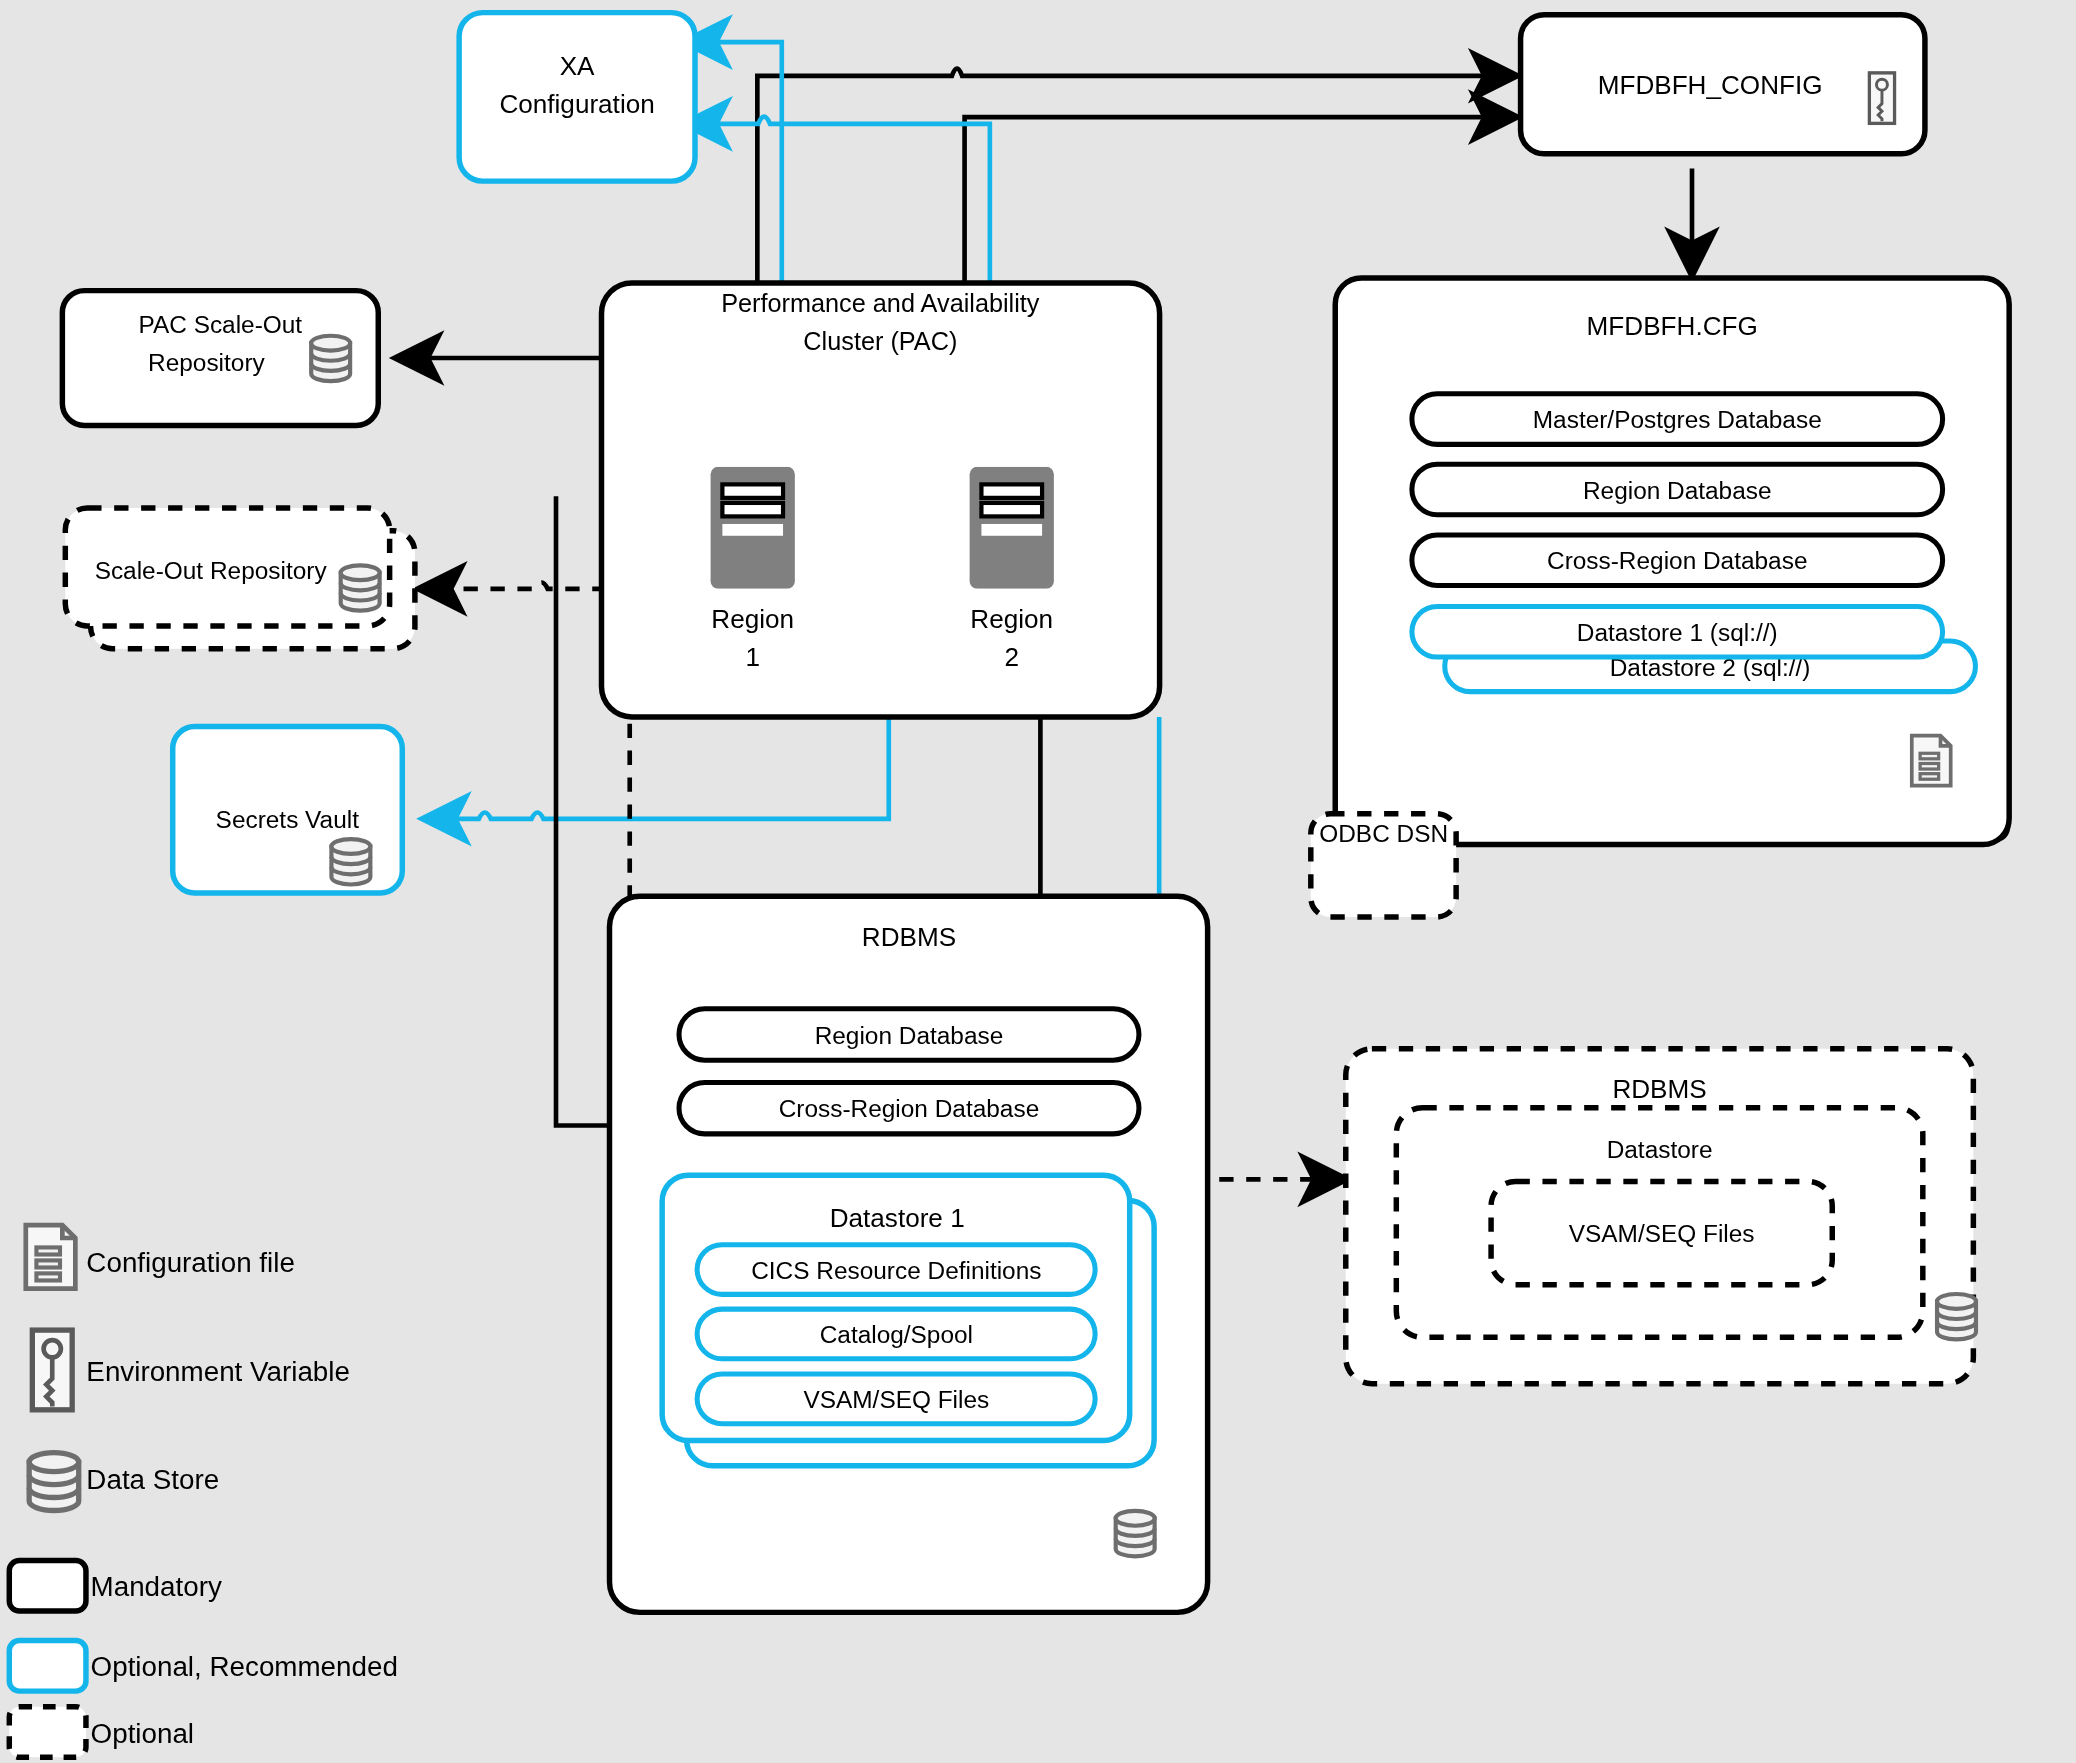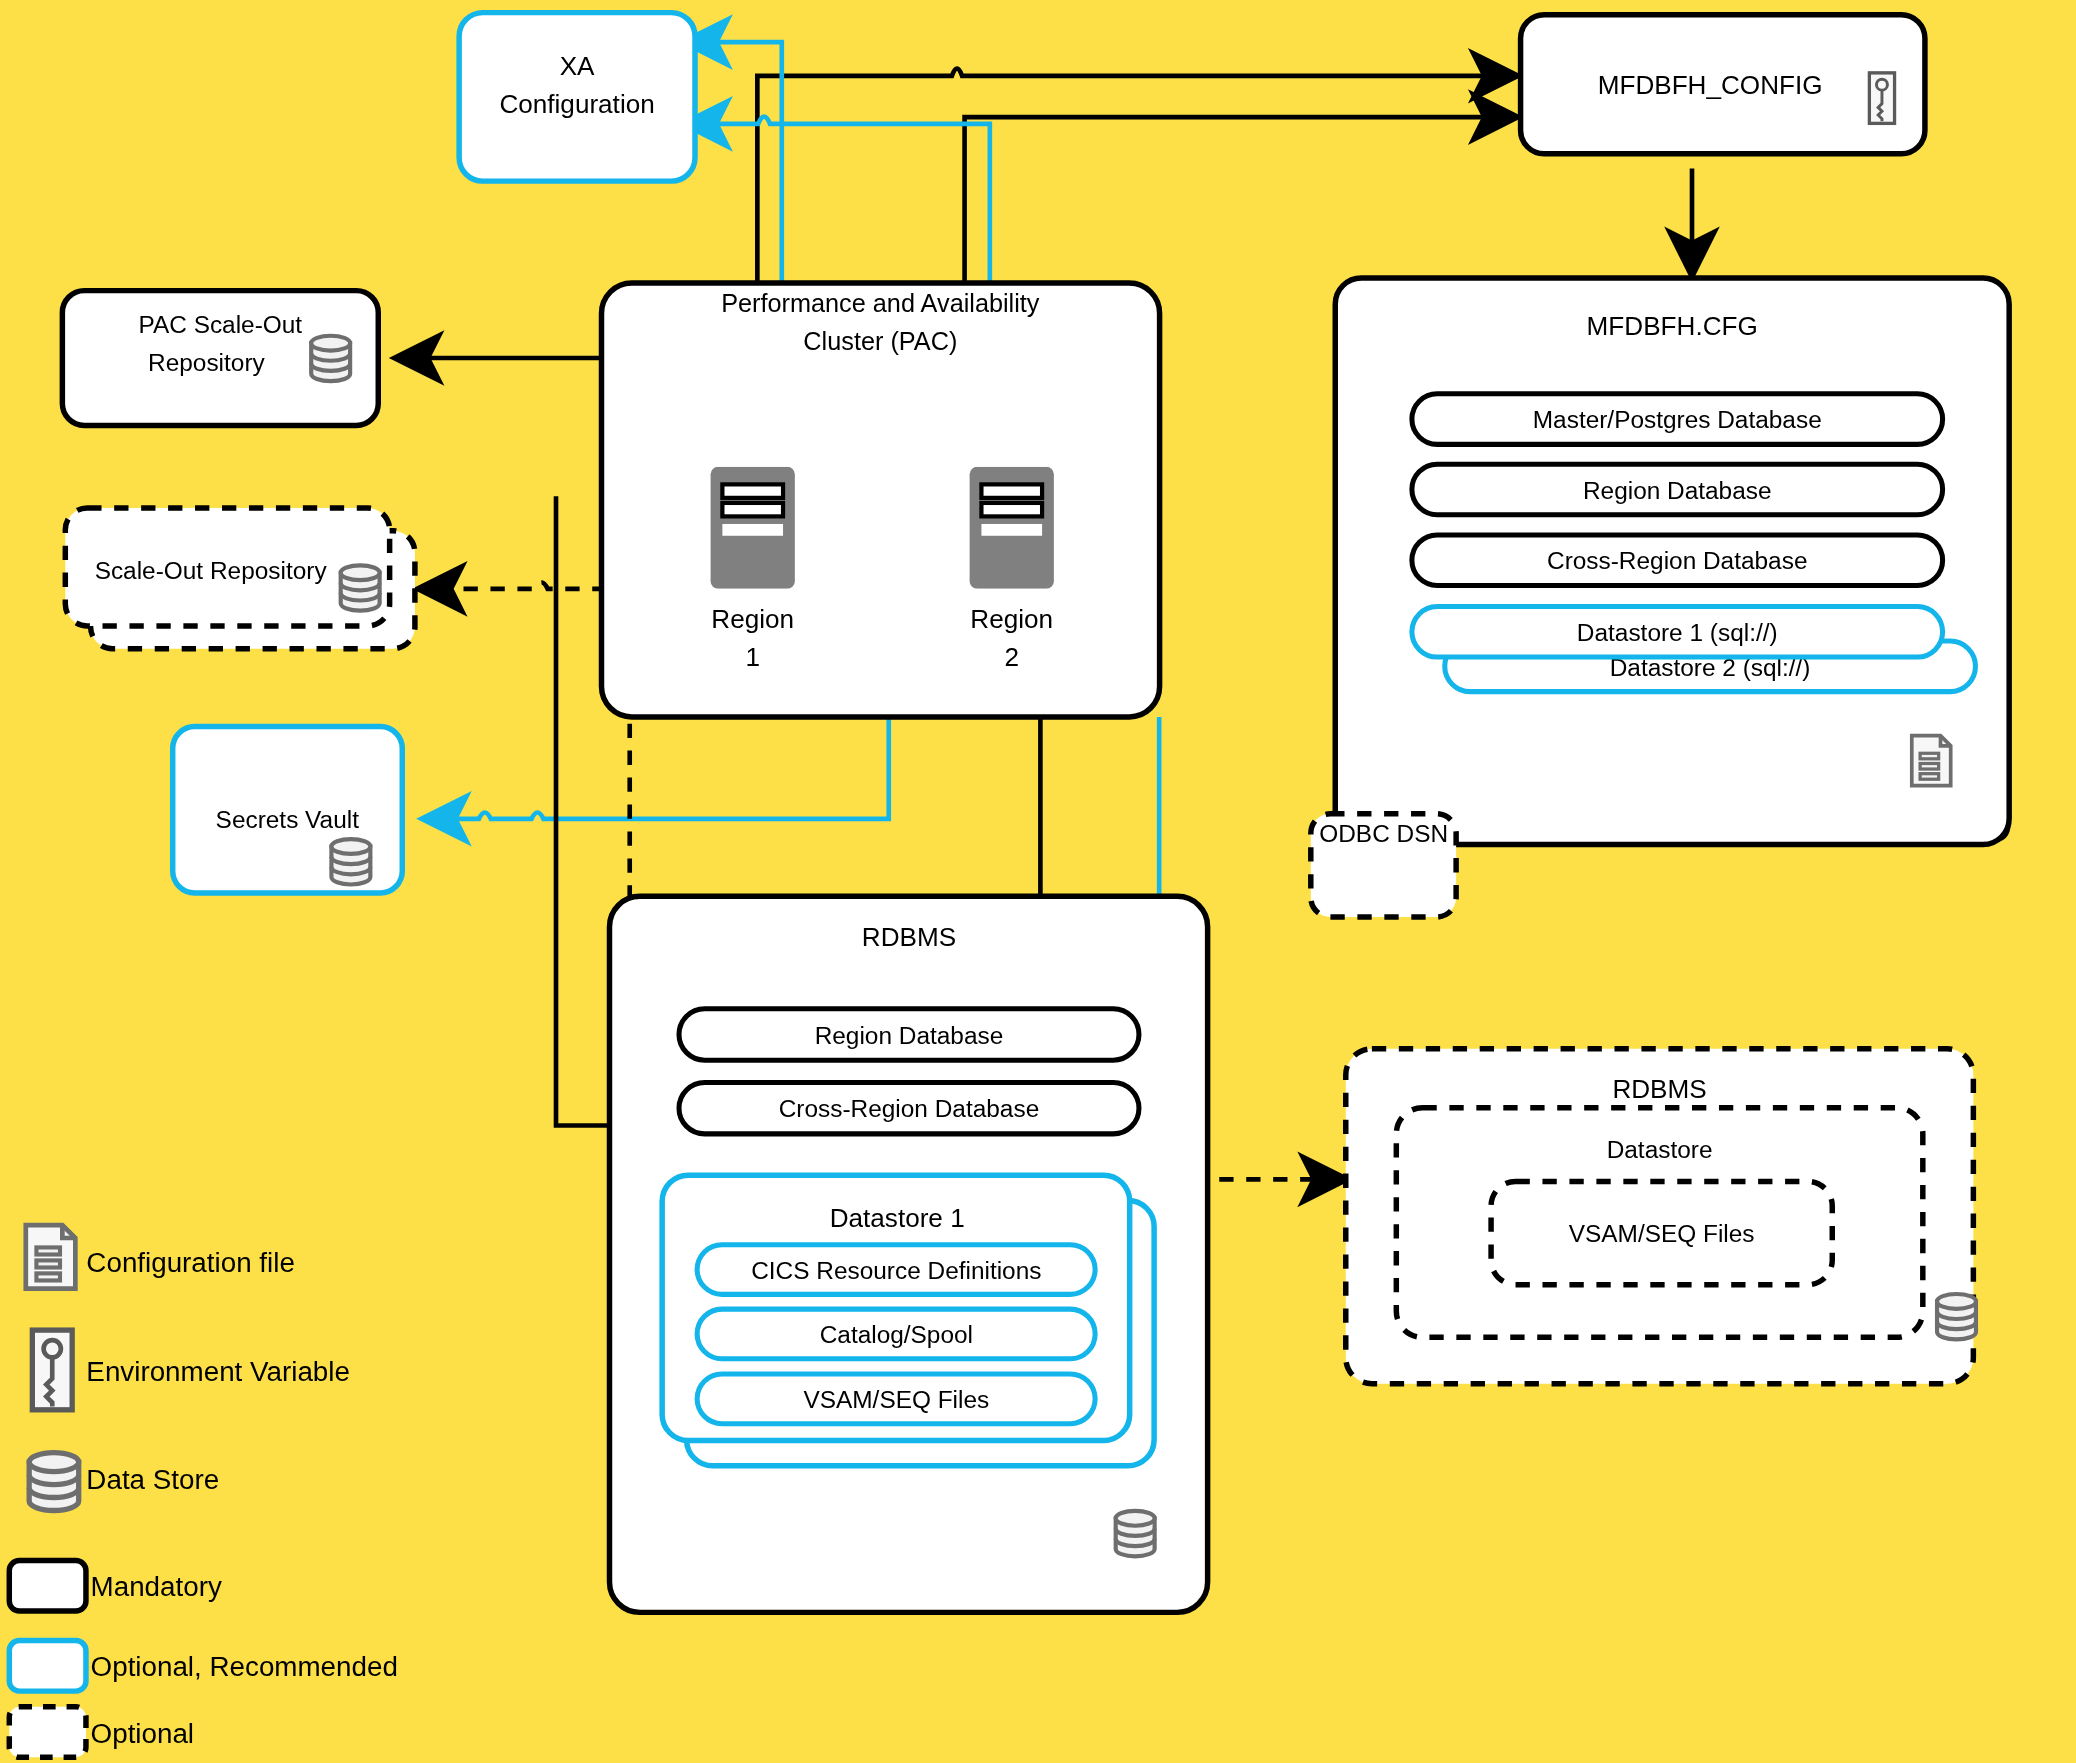--- a/index.html
+++ b/index.html
@@ -1,16 +1,16 @@
 <!DOCTYPE html>
 <html style="font-size:6.7px"><head>
 <meta charset="utf-8">
 <style>
   html,body{margin:0;padding:0;background:#ffffff;}
-  #root{position:relative;width:2077px;height:1764px;background:#fde047;
+  #root{position:relative;width:2077px;height:1764px;background:#e5e5e5;
         font-family:"Liberation Sans", sans-serif;}
   svg{display:block;}
   text{font-family:"Liberation Sans", sans-serif; fill:#000; }
 </style>
 </head>
 <body>
 
 <div id="root">
 <svg width="2077" height="1764" viewBox="0 0 4931 4188" xmlns="http://www.w3.org/2000/svg">
 

